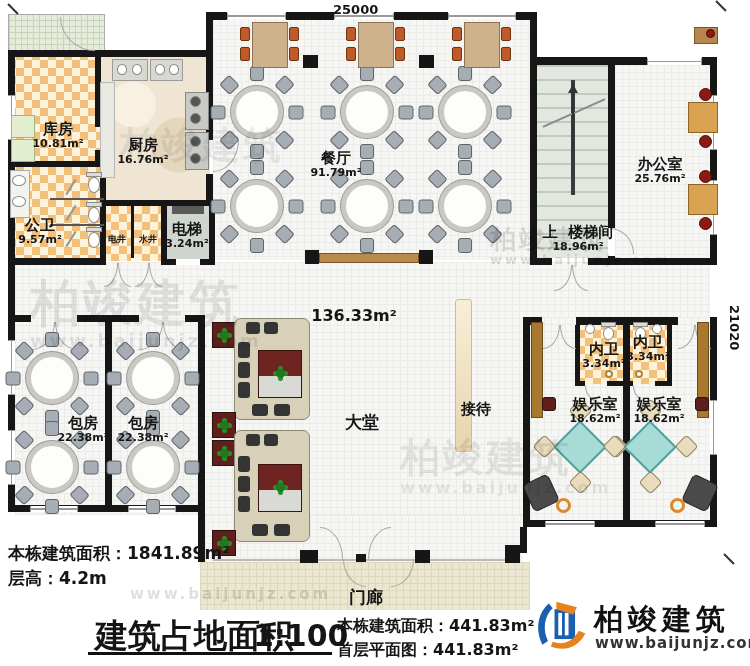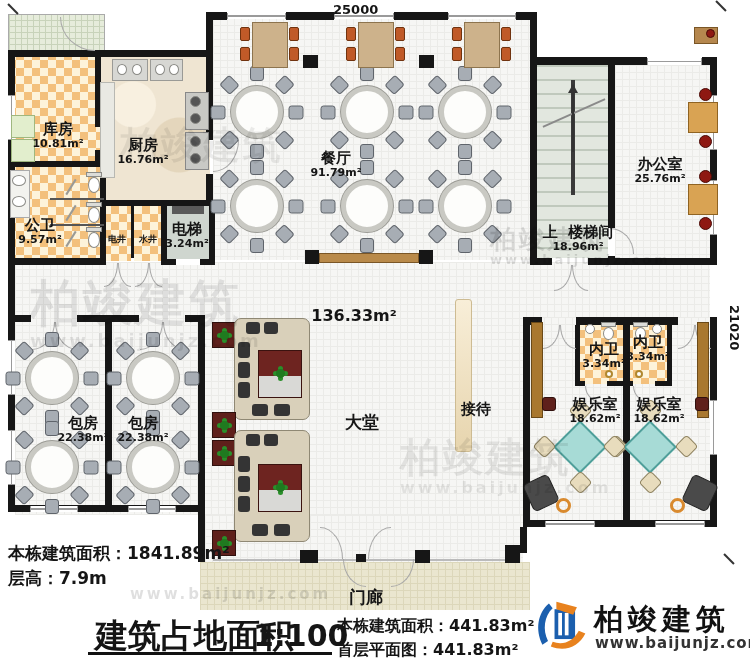--- a/index.html
+++ b/index.html
@@ -459,21 +459,21 @@
 <div class="dim" style="left:333px;top:2px"><span>25000</span></div>
 <div class="dim" style="left:742px;top:305px;transform:rotate(90deg);transform-origin:0 0"><span>21020</span></div>
 <div class="tick" style="left:6px;top:8px"></div>
 <div class="tick" style="left:714px;top:5px"></div>
 <div class="tick" style="left:722px;top:558px"></div>
 
 <div class="abs" style="left:8px;top:542px;font-size:17px;font-weight:700">
   <span>本栋建筑面积：</span><span>1841.89m²</span>
 </div>
 <div class="abs" style="left:8px;top:567px;font-size:17px;font-weight:700">
-  <span>层高：</span><span>7.9m</span>
+  <span>层高：</span><span>4.2m</span>
 </div>
 <div class="abs" style="left:95px;top:614px;font-size:33px;font-weight:700"><span>建筑占地面积</span></div>
 <div class="abs" style="left:253px;top:618px;font-size:30px;font-weight:700"><span>1:100</span></div>
 <div class="abs" style="left:88px;top:652px;width:244px;height:3px;background:#111"></div>
 <div class="abs" style="left:337px;top:616px;font-size:16px;font-weight:700">
   <span>本栋建筑面积：</span><span>441.83m²</span>
 </div>
 <div class="abs" style="left:337px;top:640px;font-size:16px;font-weight:700">
   <span>首层平面图：</span><span>441.83m²</span>
 </div>

